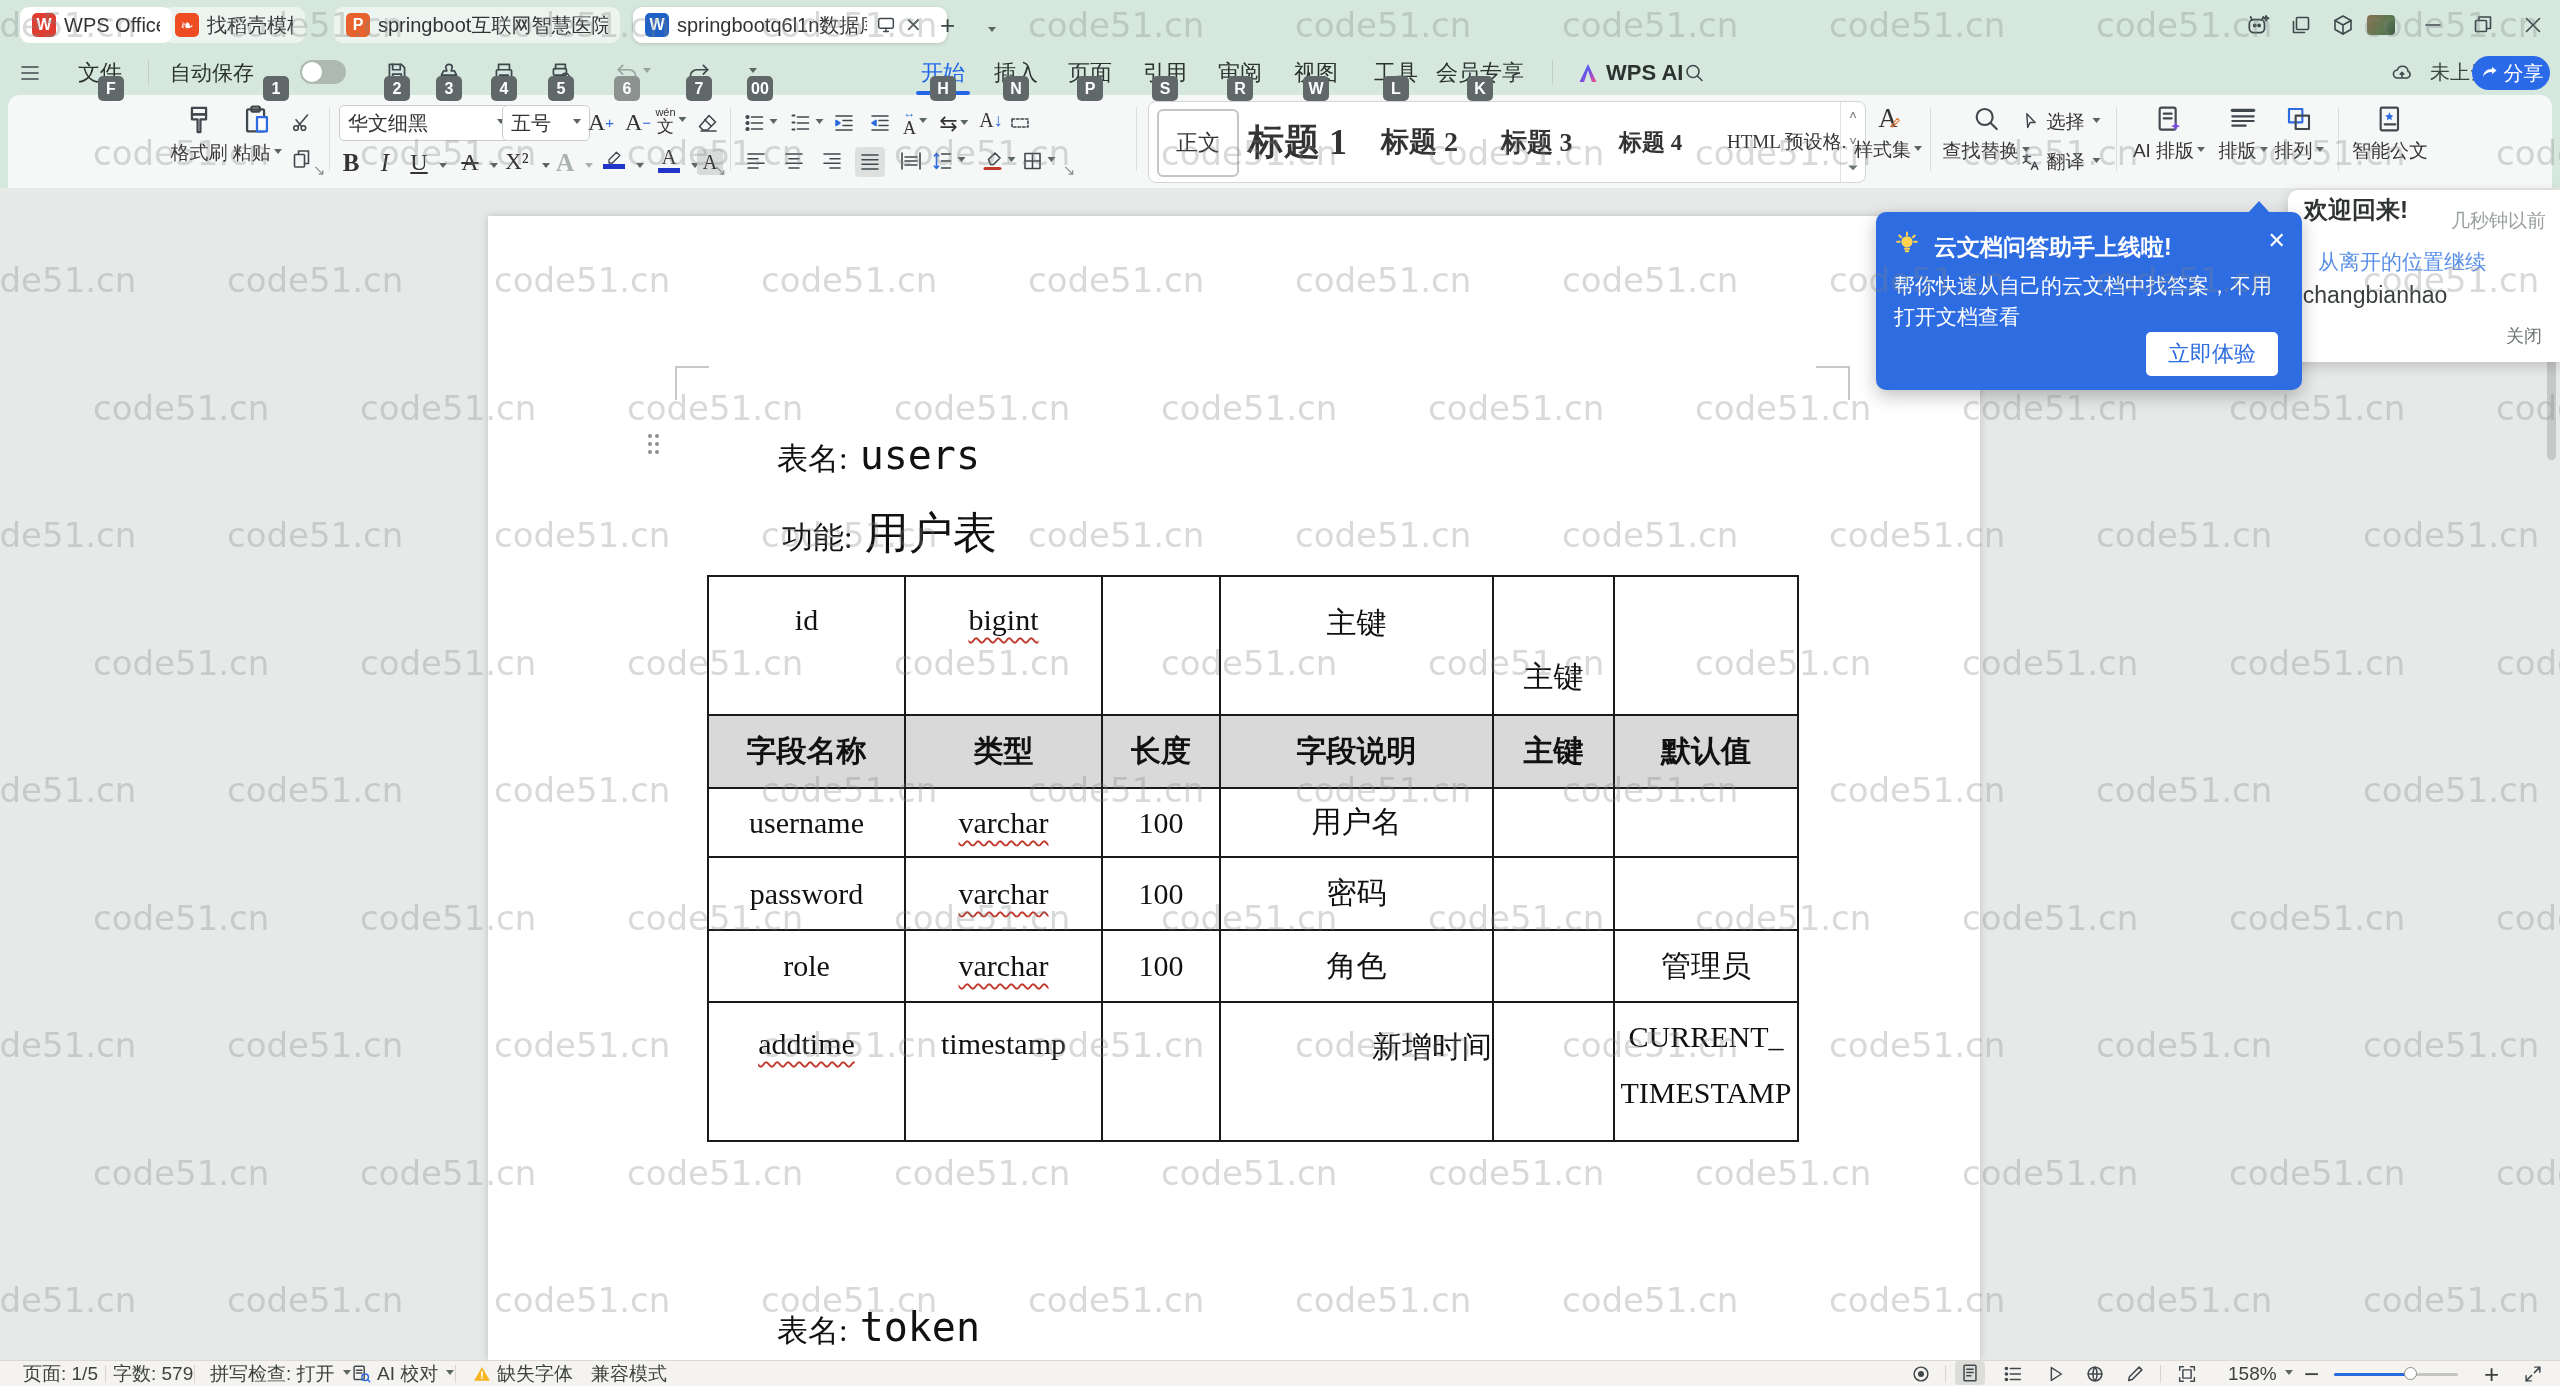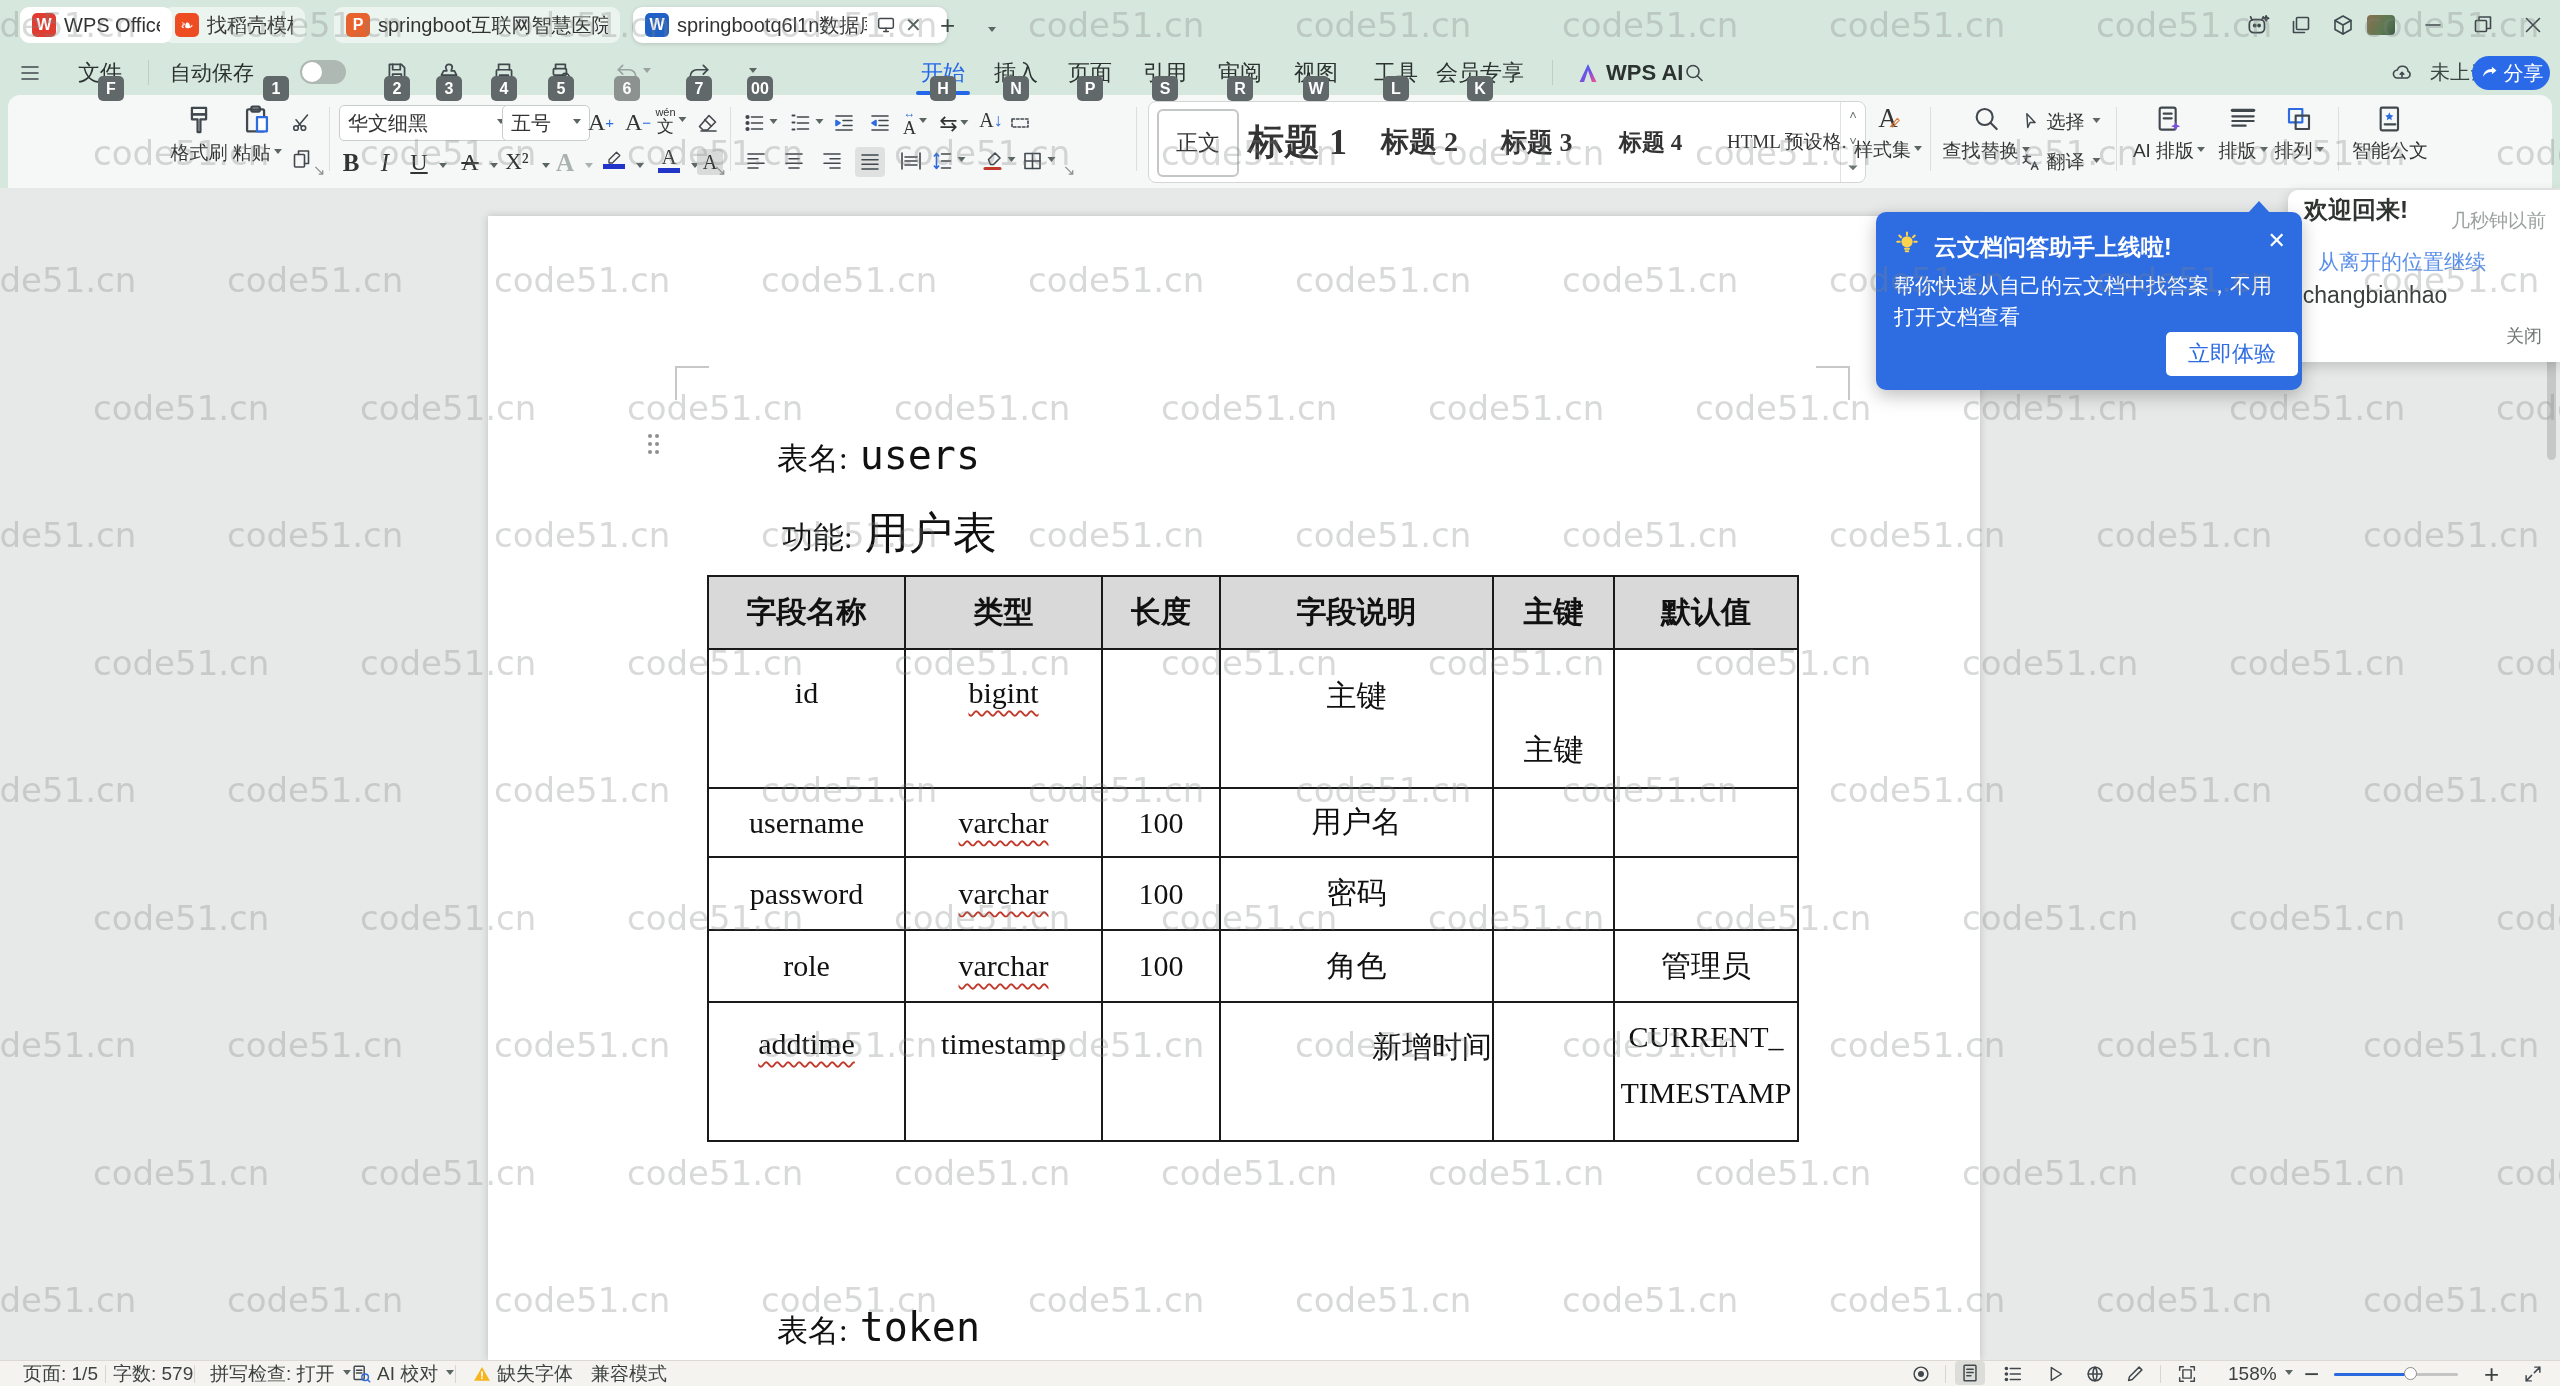--- a/index.html
+++ b/index.html
@@ -69,21 +69,21 @@
   .drag{position:absolute;display:grid;grid-template-columns:7px 7px;grid-auto-rows:8px;}
   .drag i{width:4px;height:4px;border-radius:50%;background:#8f8f8f;}
   .vscroll{position:absolute;right:4px;width:9px;border-radius:5px;background:#c5c8c7;}
   
   .welcome{position:absolute;left:2288px;top:190px;width:272px;height:172px;background:#fff;border-radius:10px 0 0 10px;
            box-shadow:0 4px 14px rgba(0,0,0,.18);z-index:44;font-size:21px;color:#333;}
   .notify{position:absolute;left:1876px;top:212px;width:426px;height:178px;background:#2e6ce2;border-radius:10px;
           box-shadow:0 6px 18px rgba(0,0,0,.25);z-index:46;color:#fff;}
   .notify .tri{position:absolute;left:372px;top:-11px;width:0;height:0;
                border-left:11px solid transparent;border-right:11px solid transparent;border-bottom:12px solid #2e6ce2;}
-  .cta{position:absolute;right:4px;bottom:14px;background:#fff;color:#2e6ce2;font-size:22px;border-radius:5px;padding:7px 22px;}
+  .cta{position:absolute;right:24px;bottom:14px;background:#fff;color:#2e6ce2;font-size:22px;border-radius:5px;padding:7px 22px;}
   
   .statusbar{position:absolute;left:0;top:1360px;width:2560px;height:26px;background:#f5f3ef;border-top:1px solid #dcd9d4;
              font-size:19px;color:#3c423f;}
   .sb{position:absolute;top:0;height:26px;display:flex;align-items:center;gap:5px;white-space:nowrap;}
   .sb-div{position:absolute;top:4px;height:18px;width:1px;background:#d8d5d0;}
   .viewsel{background:#dcddd9;border-radius:4px;padding:0 4px;height:24px;display:flex;align-items:center;}
   
   #watermark{position:absolute;inset:0;pointer-events:none;z-index:999;overflow:hidden;}
   #watermark span{position:absolute;font-family:"DejaVu Sans",sans-serif;font-size:34px;color:rgba(125,132,129,.30);white-space:nowrap;}
 </style>
@@ -590,35 +590,35 @@
       <table class="dbt">
         <colgroup>
           <col style="width:197px;">
             <col style="width:197px;">
             <col style="width:118px;">
           <col style="width:273px;">
             <col style="width:121px;">
             <col style="width:184px;">
         </colgroup>
         <tbody>
-            <tr style="height:73px;">
+            <tr style="height:139px;">
+          <td style="vertical-align:top;padding-top:26px;">id</td>
+          <td style="vertical-align:top;padding-top:26px;"><span class="sq-red">bigint</span></td>
+          <td></td>
+          <td style="vertical-align:top;padding-top:26px;">主键</td>
+          <td style="vertical-align:bottom;padding-bottom:16px;">主键</td>
+          <td></td>
+        </tr>
+        <tr style="height:73px;">
           <th>字段名称</th>
           <th>类型</th>
           <th>长度</th>
           <th>字段说明</th>
           <th>主键</th>
           <th>默认值</th>
-        </tr>
-        <tr style="height:139px;">
-          <td style="vertical-align:top;padding-top:26px;">id</td>
-          <td style="vertical-align:top;padding-top:26px;"><span class="sq-red">bigint</span></td>
-          <td></td>
-          <td style="vertical-align:top;padding-top:26px;">主键</td>
-          <td style="vertical-align:bottom;padding-bottom:16px;">主键</td>
-          <td></td>
         </tr>
         <tr style="height:69px;">
           <td>username</td>
           <td><span class="sq-red">varchar</span></td>
           <td>100</td>
           <td>用户名</td>
           <td></td>
           <td></td>
         </tr>
         <tr style="height:73px;">

